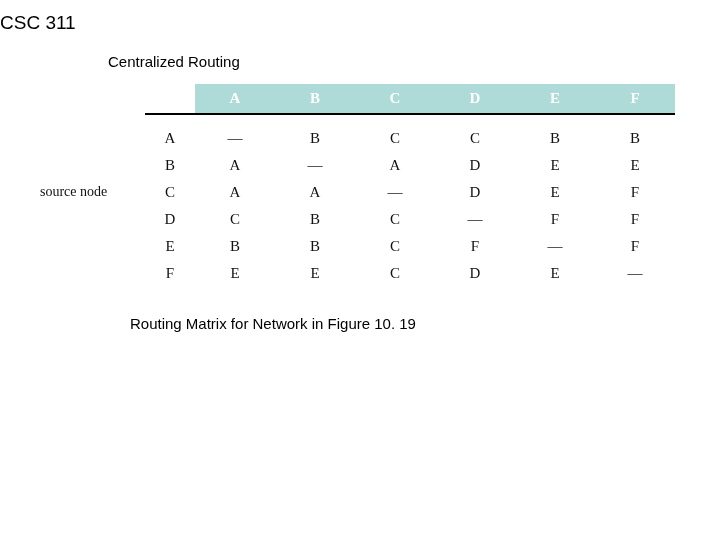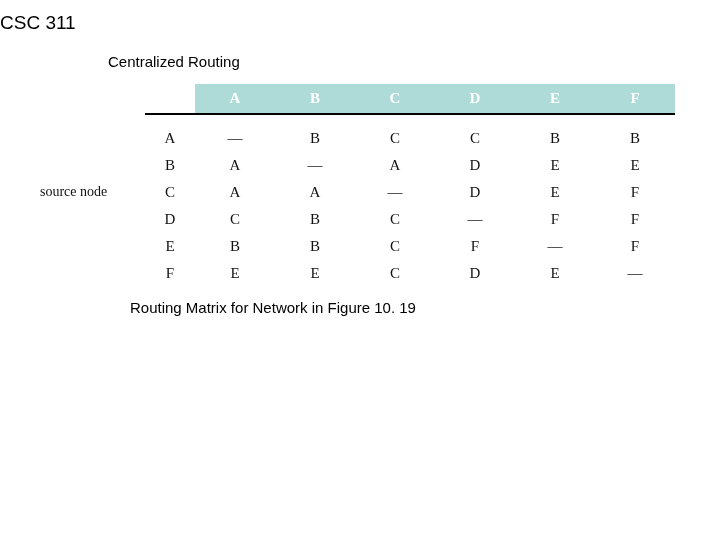--- a/index.html
+++ b/index.html
@@ -65,21 +65,21 @@
       border-top: 2px solid #000;
       padding: 0;
       height: 0;
       line-height: 0;
     }
     .rowhead {
       width: 50px !important;
     }
     .caption {
       margin-left: 130px;
-      margin-top: 12px;
+      margin-top: 28px;
       font-size: 15px;
     }
   </style>
 </head>
 <body>
 
 <div class="title">CSC 311</div>
 
 <div class="body-text">
   <div class="heading">Centralized Routing</div>

